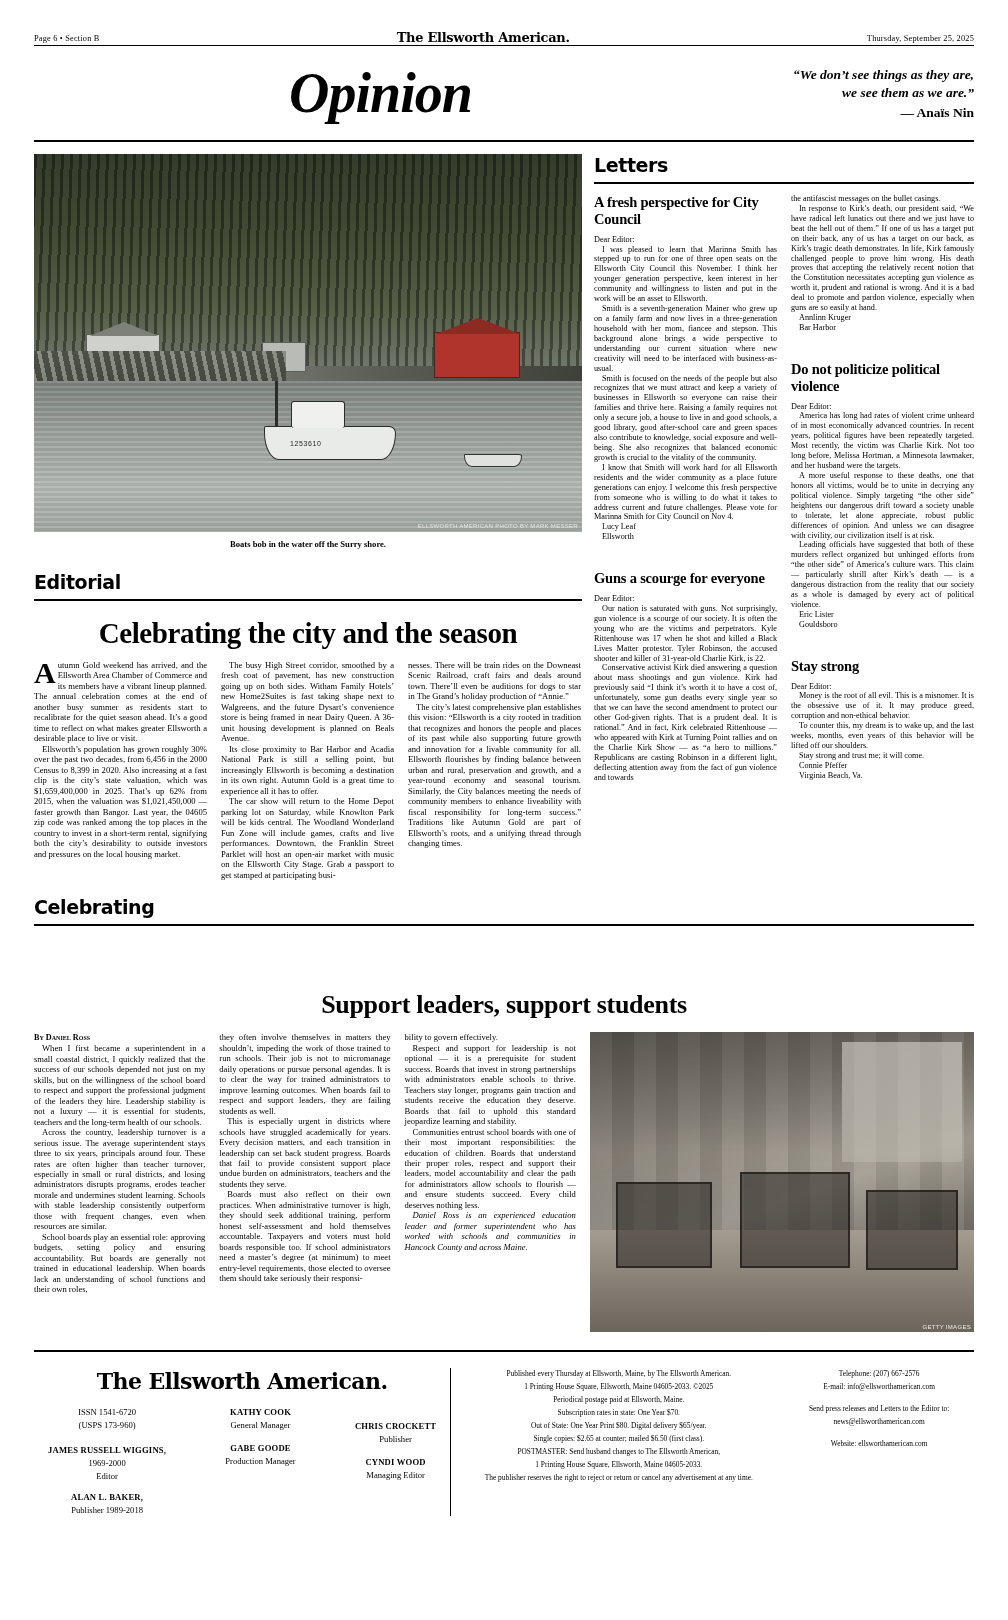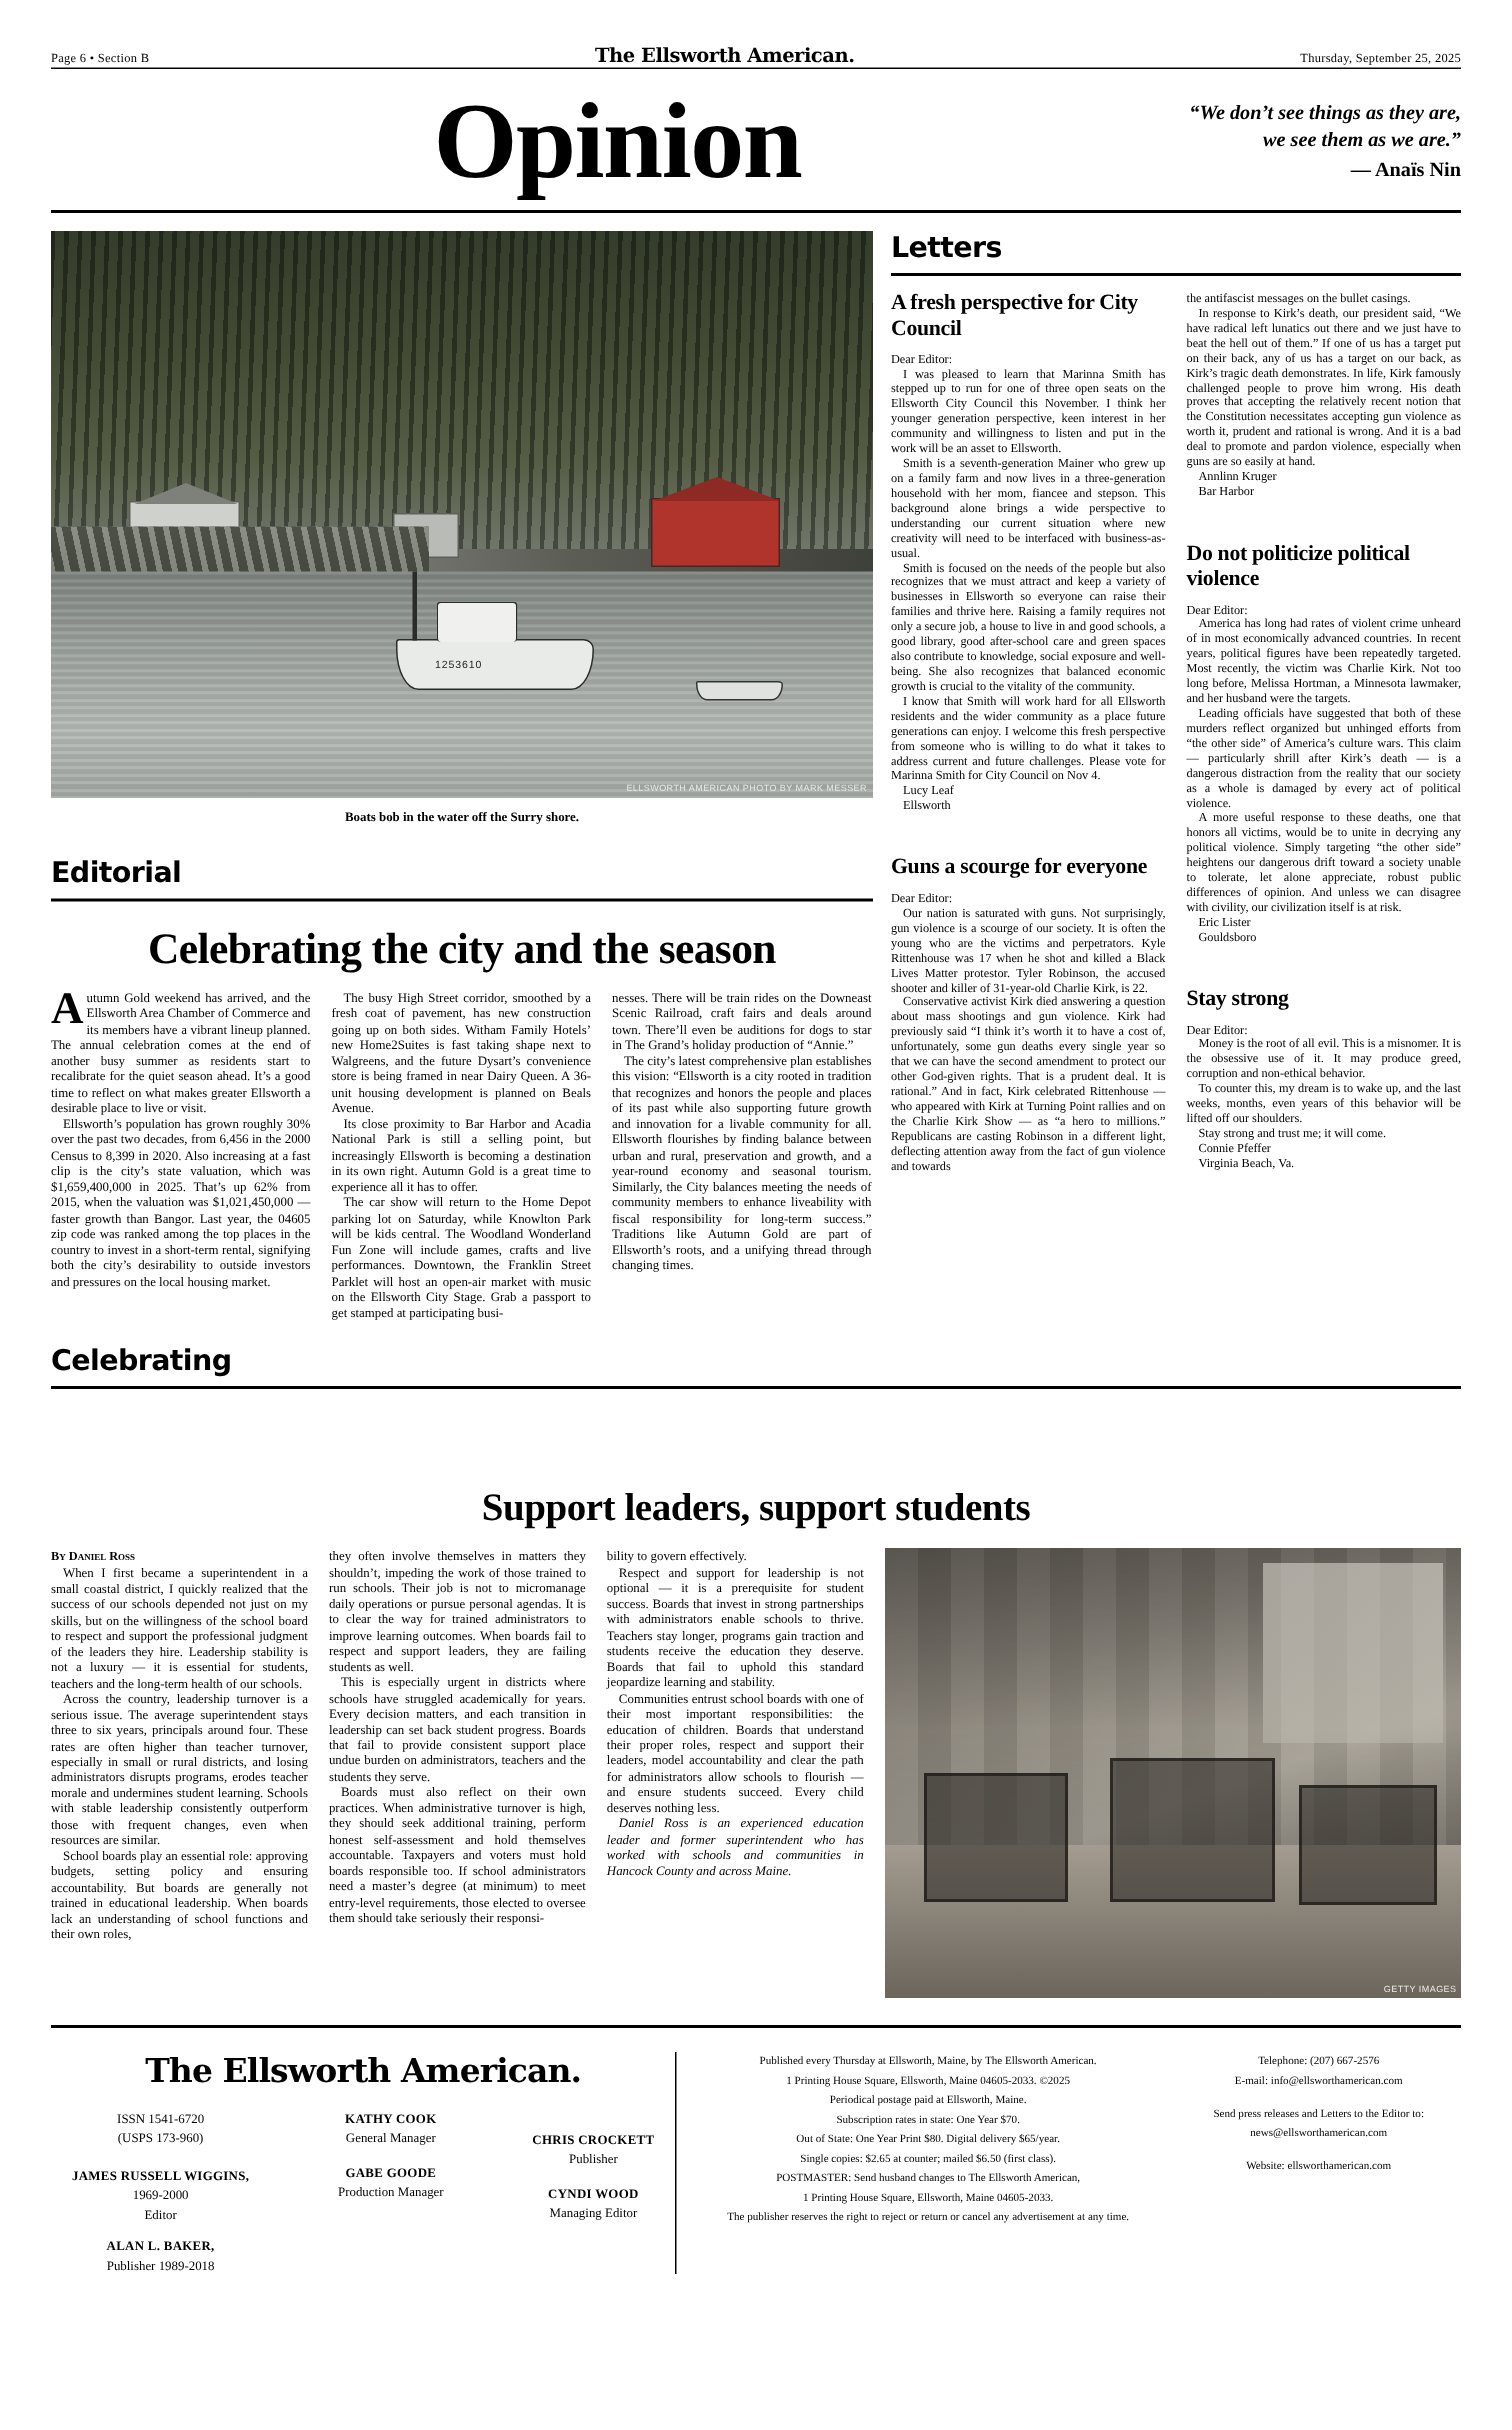--- a/index.html
+++ b/index.html
@@ -28,22 +28,22 @@
   .folio-rule { margin: 2px 34px 0 34px; border-top: 1.6px solid #000; }
 
   
   .masthead {
     display: flex; align-items: center; justify-content: space-between;
     padding: 8px 34px 4px 34px;
     min-height: 92px;
   }
   .opinion-word {
     font-family: "Liberation Serif", serif;
-    font-weight: bold;
-    font-size: 72px; line-height: .95;
+    font-style: italic; font-weight: bold;
+    font-size: 56px; line-height: .95;
     letter-spacing: -1px;
     margin-left: 255px;
   }
   .quote {
     text-align: right;
     font-style: italic;
     font-size: 13.5px;
     line-height: 1.34;
     font-weight: bold;
     width: 270px;
@@ -308,22 +308,22 @@
 
         <div class="lcol">
           <p class="lt noind">the antifascist messages on the bullet casings.</p>
           <p class="lt">In response to Kirk’s death, our president said, “We have radical left lunatics out there and we just have to beat the hell out of them.” If one of us has a target put on their back, any of us has a target on our back, as Kirk’s tragic death demonstrates. In life, Kirk famously challenged people to prove him wrong. His death proves that accepting the relatively recent notion that the Constitution necessitates accepting gun violence as worth it, prudent and rational is wrong. And it is a bad deal to promote and pardon violence, especially when guns are so easily at hand.</p>
           <p class="lt sig">Annlinn Kruger</p>
           <p class="lt sig">Bar Harbor</p>
 
           <div class="l-title tight">Do not politicize political violence</div>
           <p class="lt noind">Dear Editor:</p>
           <p class="lt">America has long had rates of violent crime unheard of in most economically advanced countries. In recent years, political figures have been repeatedly targeted. Most recently, the victim was Charlie Kirk. Not too long before, Melissa Hortman, a Minnesota lawmaker, and her husband were the targets.</p>
+          <p class="lt">A more useful response to these deaths, one that honors all victims, would be to unite in decrying any political violence. Simply targeting “the other side” heightens our dangerous drift toward a society unable to tolerate, let alone appreciate, robust public differences of opinion. And unless we can disagree with civility, our civilization itself is at risk.</p>
           <p class="lt">Leading officials have suggested that both of these murders reflect organized but unhinged efforts from “the other side” of America’s culture wars. This claim — particularly shrill after Kirk’s death — is a dangerous distraction from the reality that our society as a whole is damaged by every act of political violence.</p>
-          <p class="lt">A more useful response to these deaths, one that honors all victims, would be to unite in decrying any political violence. Simply targeting “the other side” heightens our dangerous drift toward a society unable to tolerate, let alone appreciate, robust public differences of opinion. And unless we can disagree with civility, our civilization itself is at risk.</p>
           <p class="lt sig">Eric Lister</p>
           <p class="lt sig">Gouldsboro</p>
 
           <div class="l-title tight">Stay strong</div>
           <p class="lt noind">Dear Editor:</p>
           <p class="lt">Money is the root of all evil. This is a misnomer. It is the obsessive use of it. It may produce greed, corruption and non-ethical behavior.</p>
           <p class="lt">To counter this, my dream is to wake up, and the last weeks, months, even years of this behavior will be lifted off our shoulders.</p>
           <p class="lt">Stay strong and trust me; it will come.</p>
           <p class="lt sig">Connie Pfeffer</p>
           <p class="lt sig">Virginia Beach, Va.</p>

